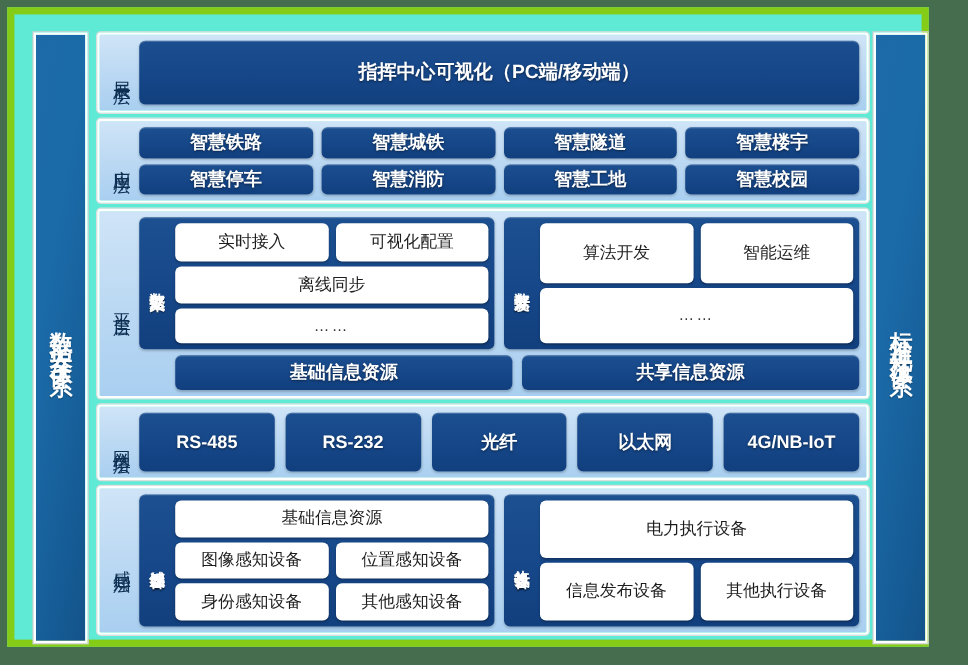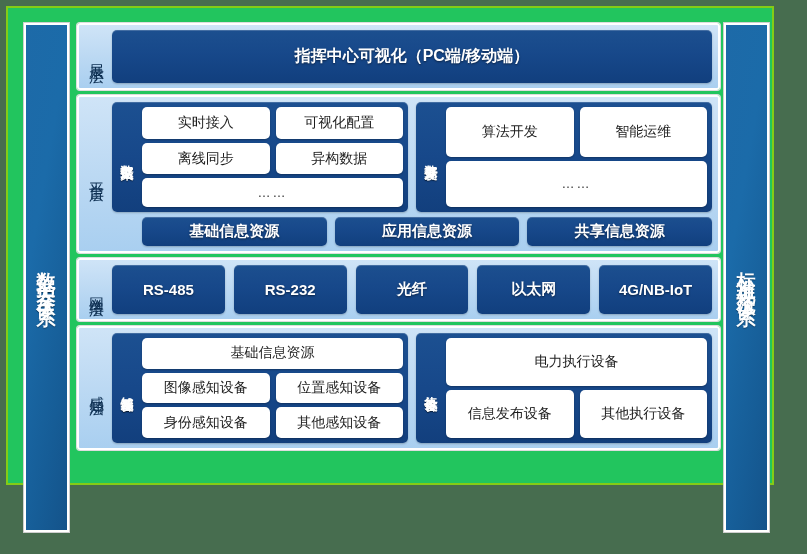--- a/index.html
+++ b/index.html
@@ -12,23 +12,23 @@
   #canvas {
     position: relative;
     width: 807px; height: 554px;
     background: #476d4f;
   }
 
   
   .card {
     position: absolute;
     left: 6px; top: 6px;
-    width: 768px; height: 479px;
-    background: #22c55e;
-    border: 2px solid #84cc16;
+    width: 768px; height: 533px;
+    background: #5eead4;
+    border: 6px solid #84cc16;
   }
 
   
   .sidebar {
     position: absolute;
     top: 15px;
     width: 45px;
     height: 509px;
     background: linear-gradient(100deg, #1d6aa8 0%, #1b6ba9 35%, #165d97 75%, #14538a 100%);
     border: 2px solid #ffffff;
@@ -187,41 +187,59 @@
 
       <div class="layer layer-display">
         <div class="layer-label">
           <span>展示层</span>
         </div>
         <div class="layer-body">
           <div class="chip">指挥中心可视化（PC端/移动端）</div>
         </div>
       </div>
 
+      <div class="layer layer-app">
+        <div class="layer-label">
+          <span>应用层</span>
+        </div>
+        <div class="layer-body">
+          <div class="row4">
+            <div class="chip">智慧铁路</div>
+            <div class="chip">智慧城铁</div>
+            <div class="chip">智慧隧道</div>
+            <div class="chip">智慧楼宇</div>
+          </div>
+          <div class="row4">
+            <div class="chip">智慧停车</div>
+            <div class="chip">智慧消防</div>
+            <div class="chip">智慧工地</div>
+            <div class="chip">智慧校园</div>
+          </div>
+        </div>
+      </div>
 
       <div class="layer layer-platform">
         <div class="layer-label">
           <span>平台层</span>
         </div>
         <div class="layer-body">
 
           <div class="platform-top">
 
             <div class="group">
               <div class="group-label">
                 <span>数据汇聚</span>
               </div>
               <div class="group-grid">
                 <div class="group-row">
                   <div class="pill">实时接入</div>
                   <div class="pill">可视化配置</div>
                 </div>
                 <div class="group-row">
                   <div class="pill">离线同步</div>
-                  <div class="pill">异构数据</div>
                 </div>
                 <div class="group-row">
                   <div class="pill dots">……</div>
                 </div>
               </div>
             </div>
 
             <div class="group">
               <div class="group-label">
                 <span>数据开发</span>
@@ -234,21 +252,20 @@
                 <div class="group-row">
                   <div class="pill dots">……</div>
                 </div>
               </div>
             </div>
 
           </div>
 
           <div class="platform-res">
             <div class="chip">基础信息资源</div>
-            <div class="chip">应用信息资源</div>
             <div class="chip">共享信息资源</div>
           </div>
 
         </div>
       </div>
 
       <div class="layer layer-network">
         <div class="layer-label">
           <span>网络层</span>
         </div>

